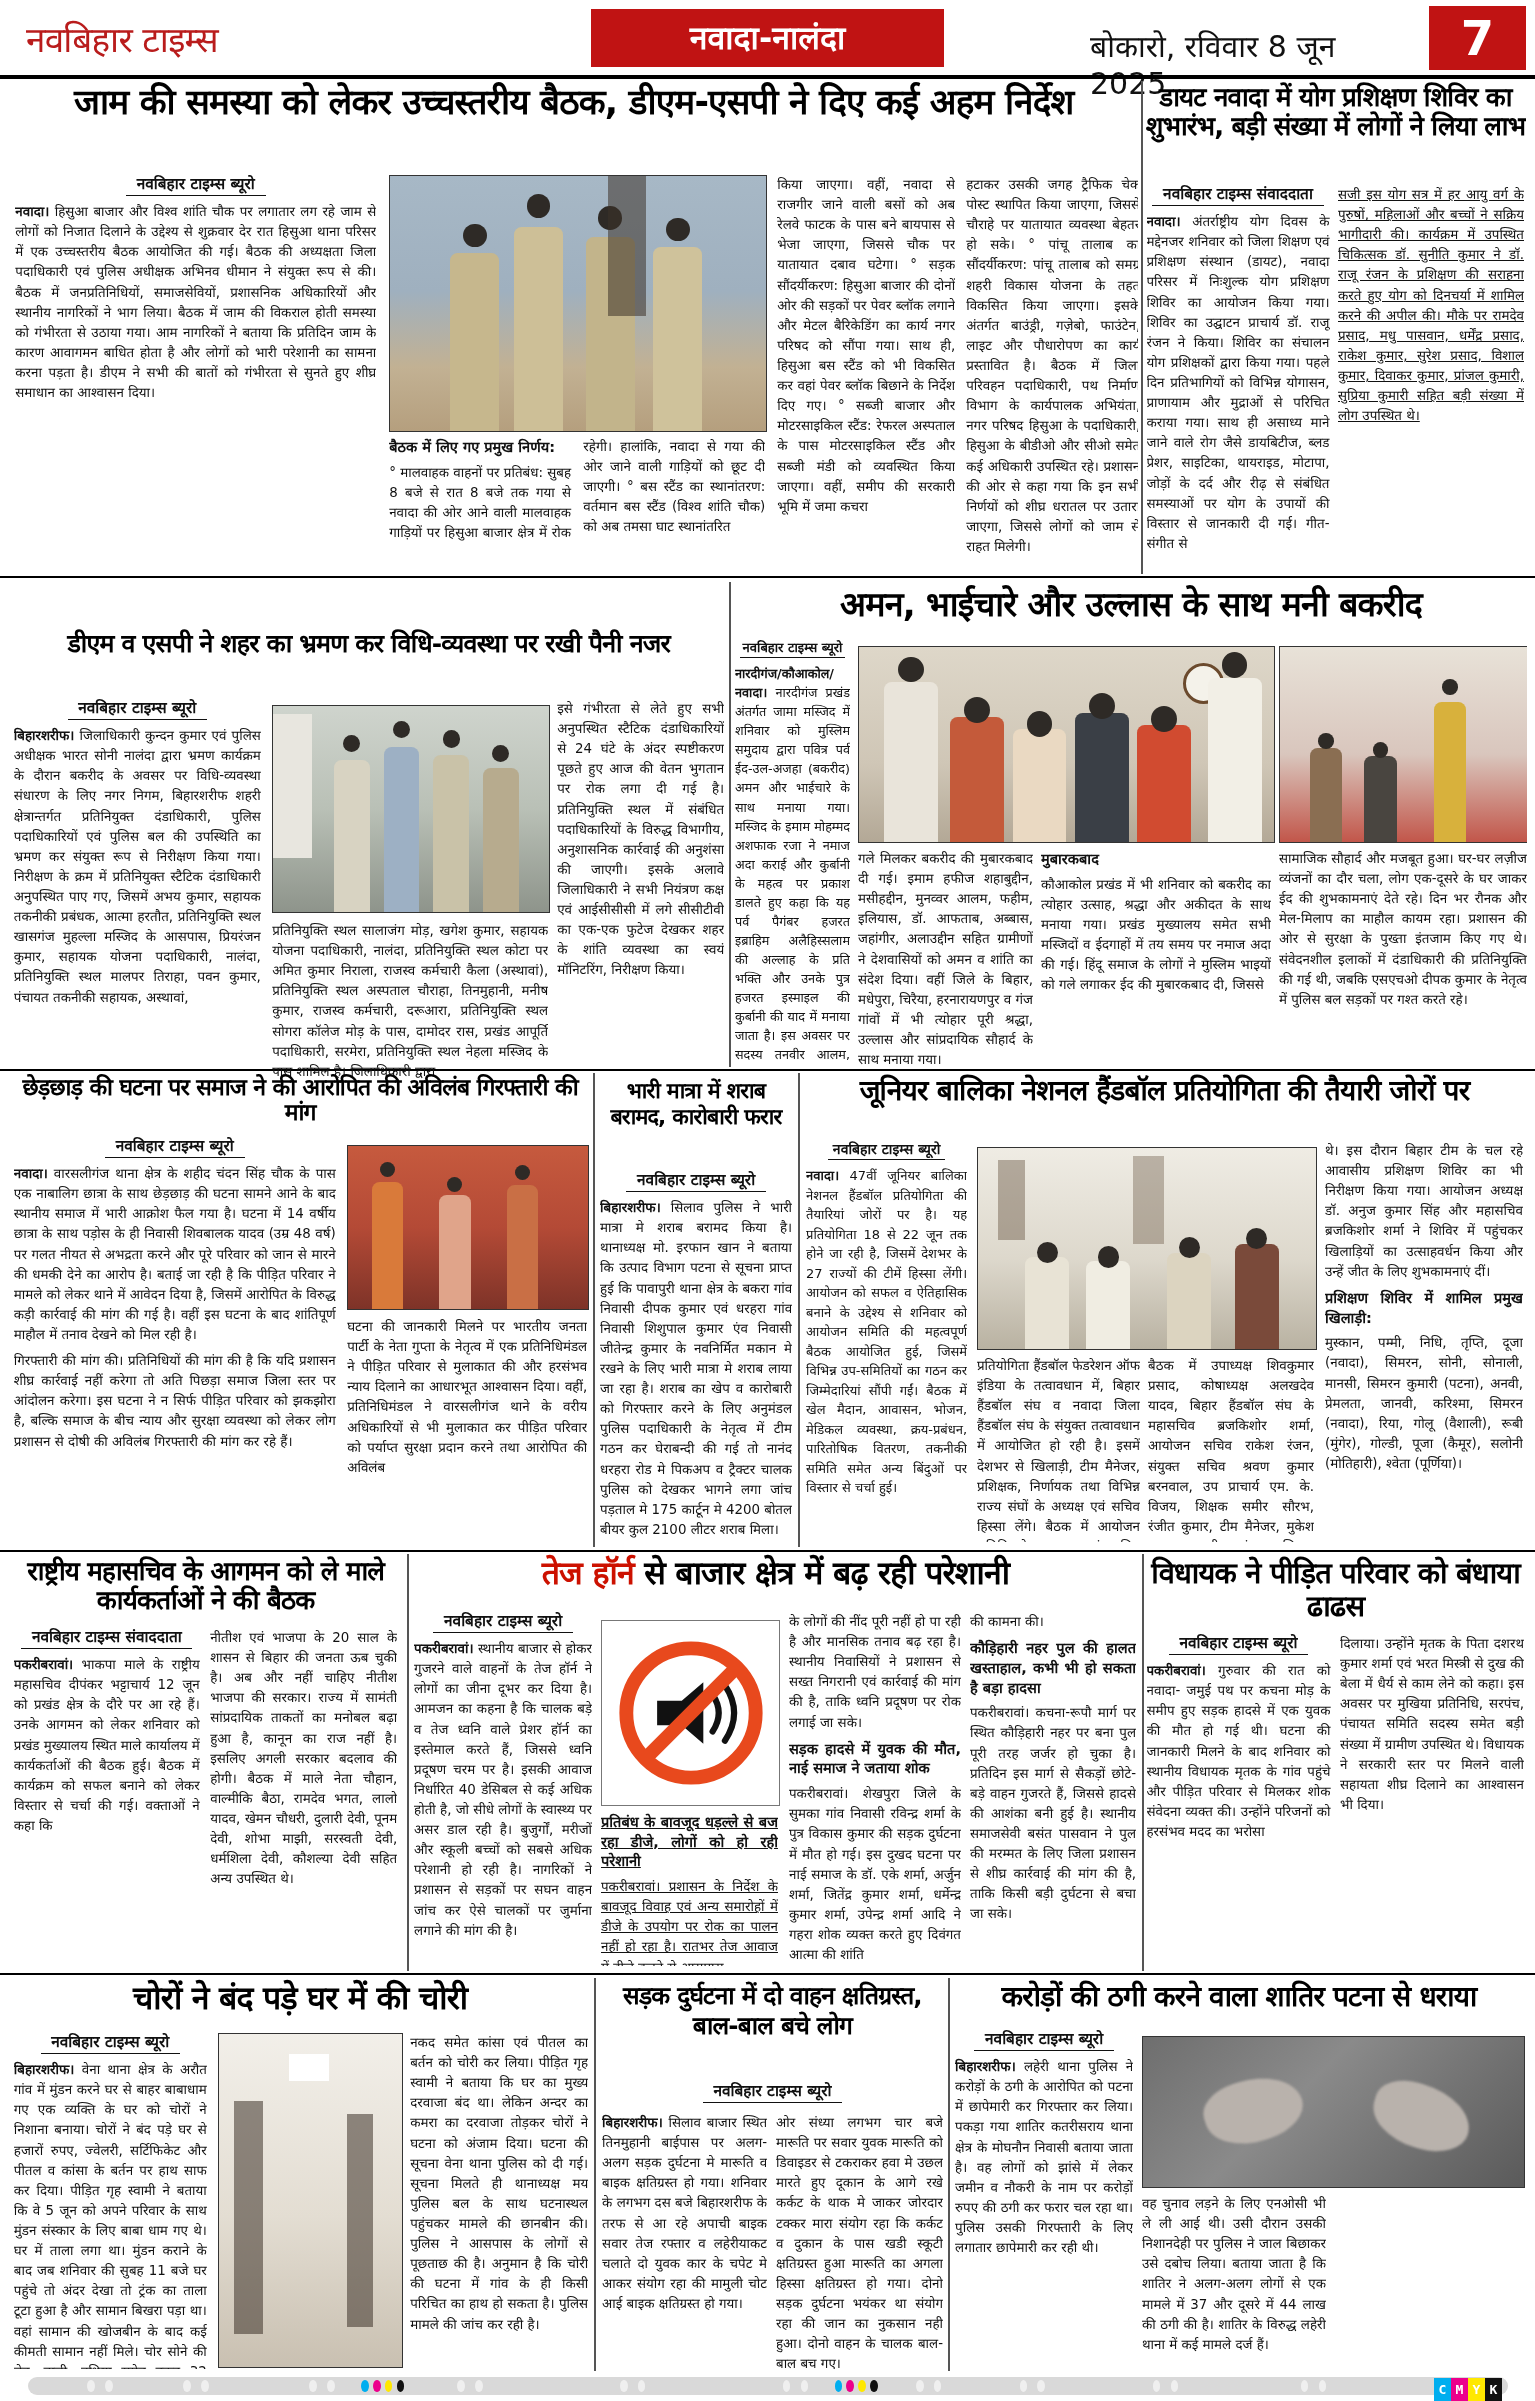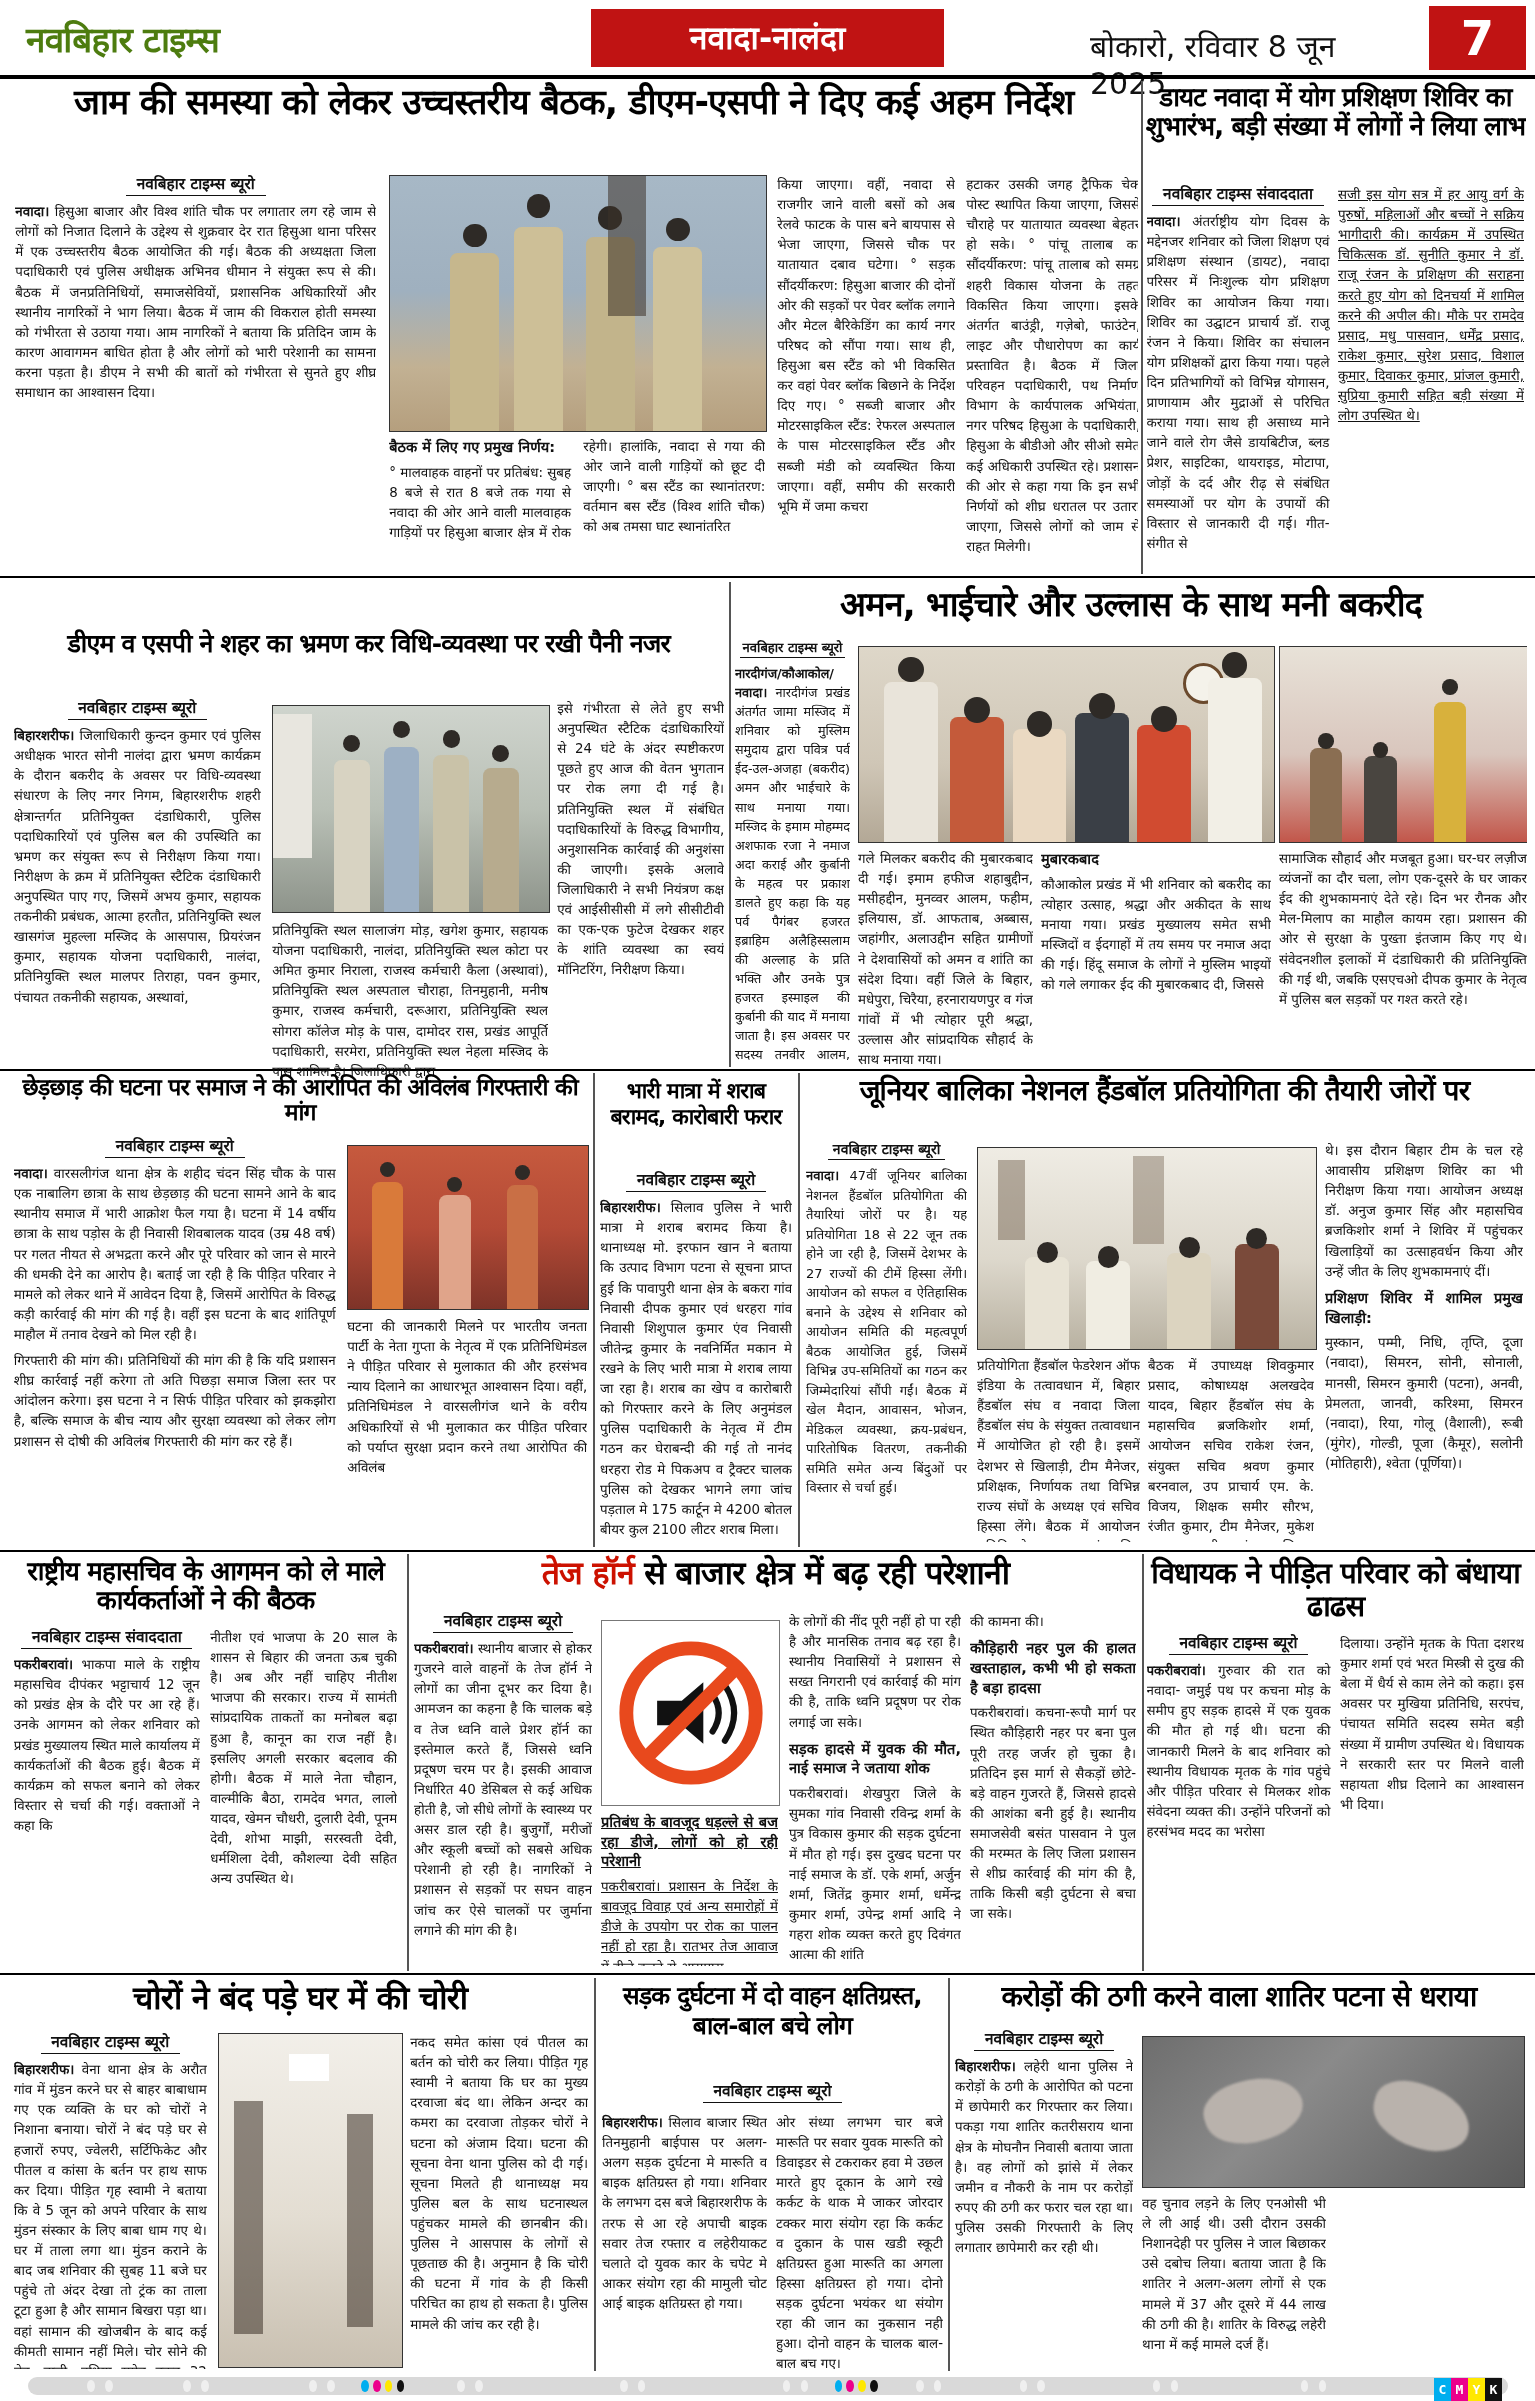--- a/index.html
+++ b/index.html
@@ -2,21 +2,21 @@
 <html style="font-size:12.3px"><head>
 <meta charset="utf-8">
 <style>
   html,body{margin:0;padding:0;}
   body{
     width:1535px;height:2401px;position:relative;background:#fff;
     font-family:"DejaVu Sans","Liberation Sans",sans-serif;color:#111;
     overflow:hidden;
   }
   
-  .masthead{position:absolute;left:26px;top:15.4px;font-size:35px;font-weight:bold;color:#4d7c0f;letter-spacing:-0.8px;text-align:center;}
+  .masthead{position:absolute;left:26px;top:15.4px;font-size:35px;font-weight:normal;color:#b91c1c;letter-spacing:-0.8px;text-align:center;}
   .section-box{position:absolute;left:591px;top:9.2px;width:353px;height:58px;background:#c01313;color:#fff;
     font-size:32px;font-weight:bold;text-align:center;line-height:58px;}
   .edition-date{position:absolute;left:1090px;top:24.6px;width:315px;font-size:30px;font-weight:normal;text-align:left;}
   .page-box{position:absolute;left:1429px;top:6.1px;width:97px;height:64px;background:#c01313;color:#fff;
     font-size:48px;font-weight:bold;text-align:center;line-height:64px;}
   .hrule{position:absolute;left:0;width:1535px;background:#000;}
   .vrule{position:absolute;width:1.5px;background:#555;}
   
   .art{position:absolute;overflow:hidden;}
   .hl{font-weight:bold;color:#000;text-align:center;line-height:1.12;letter-spacing:-0.8px;position:absolute;left:0;right:0;}

